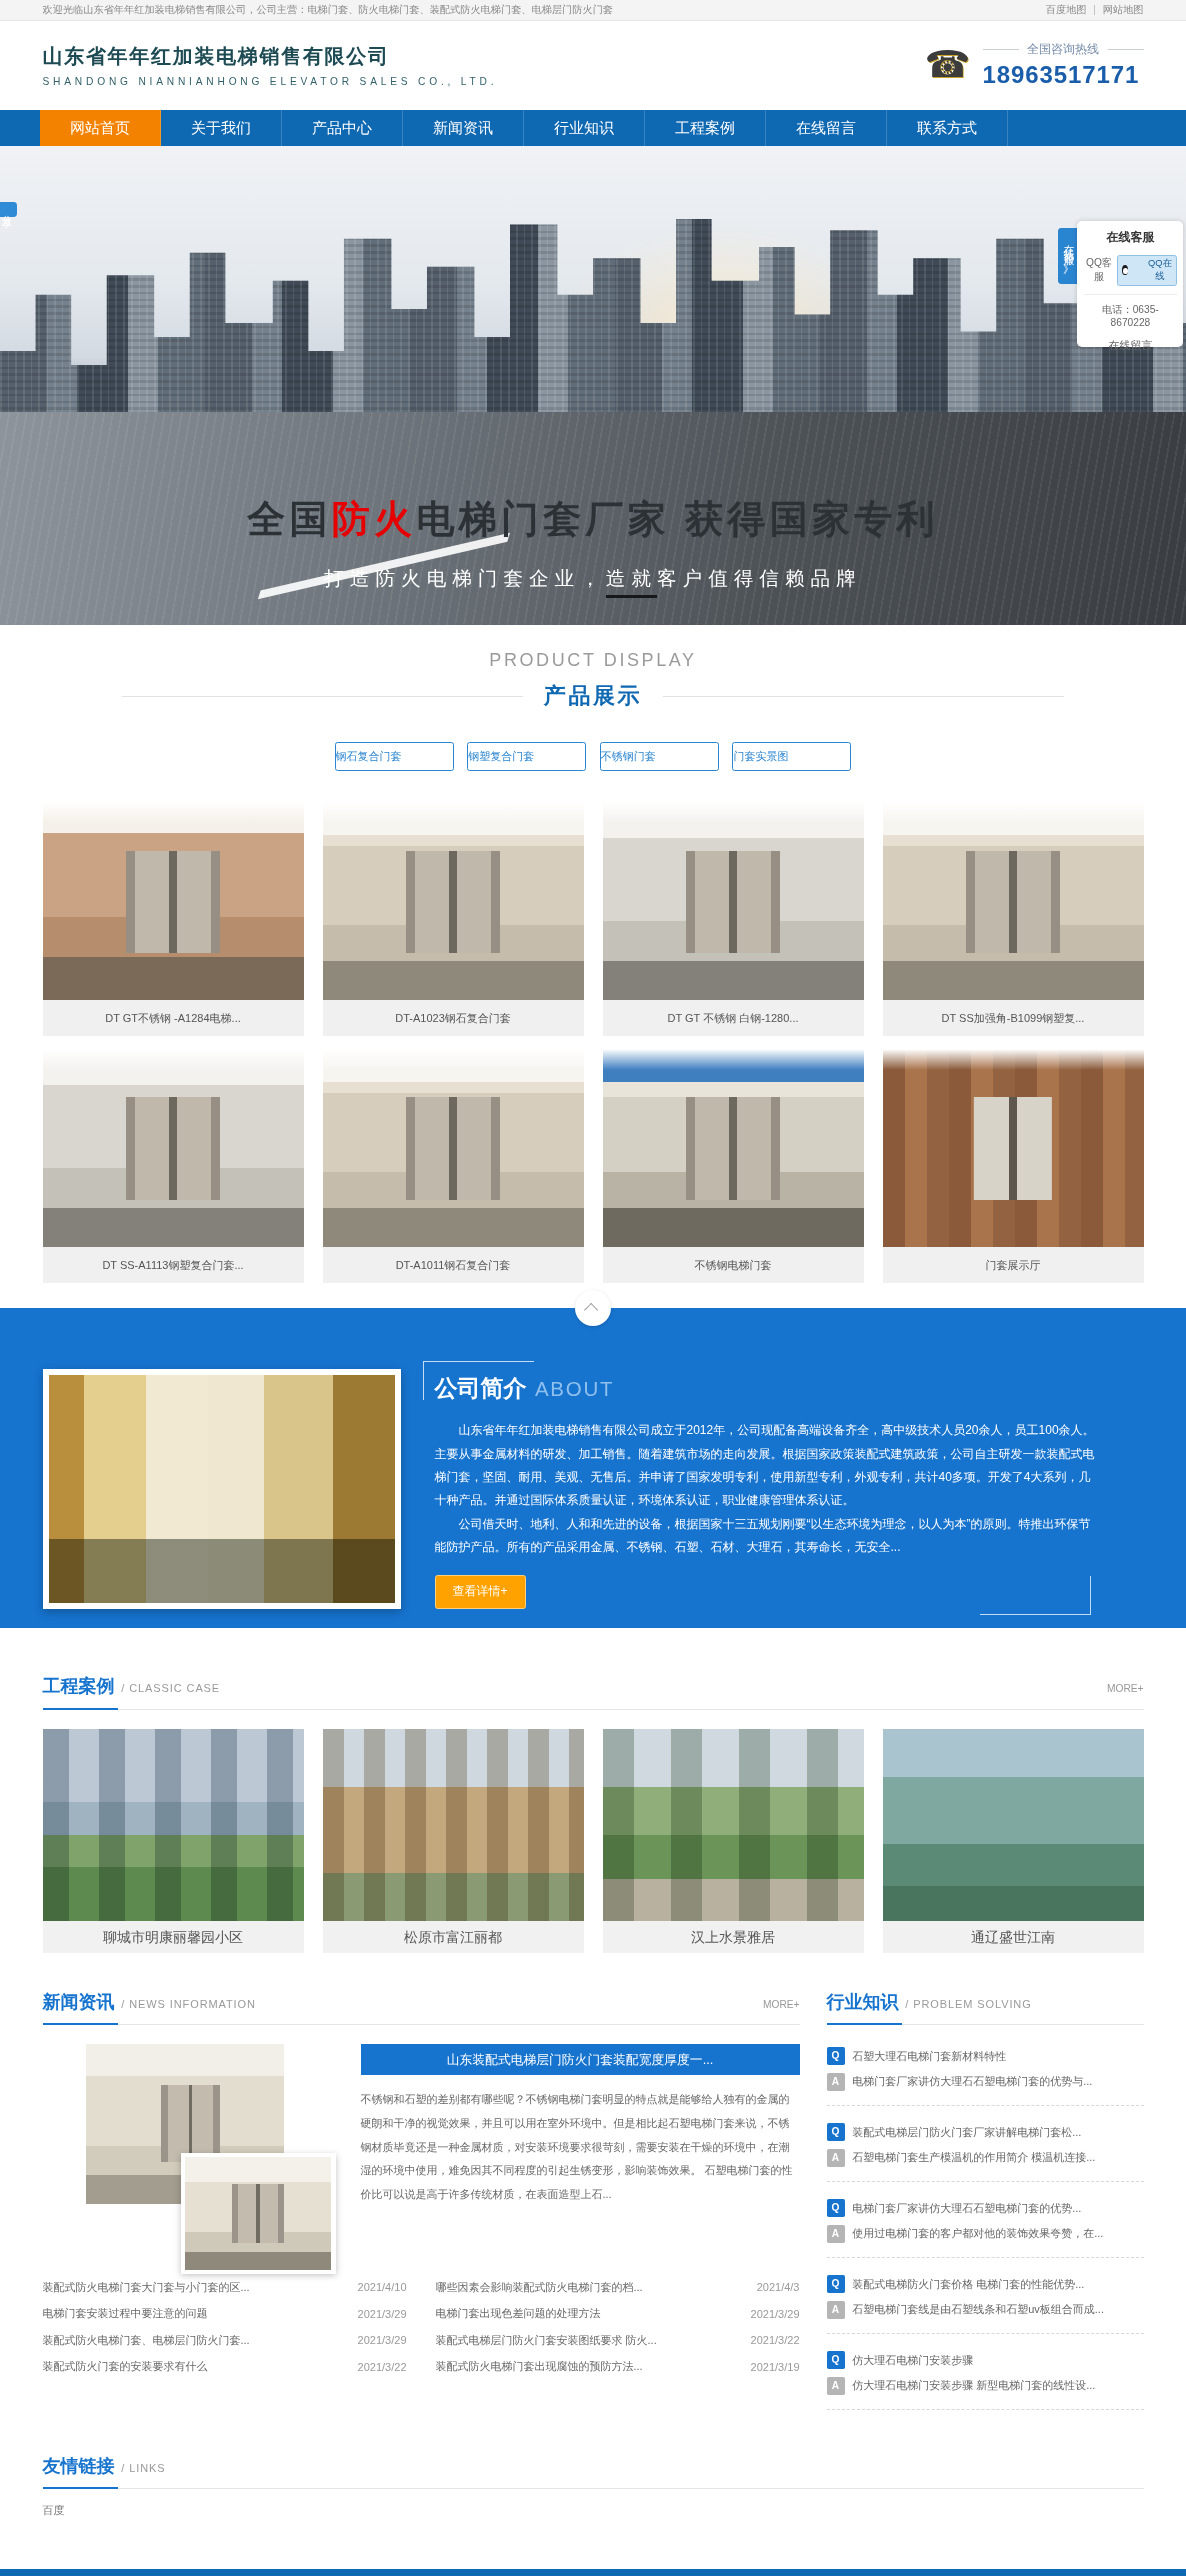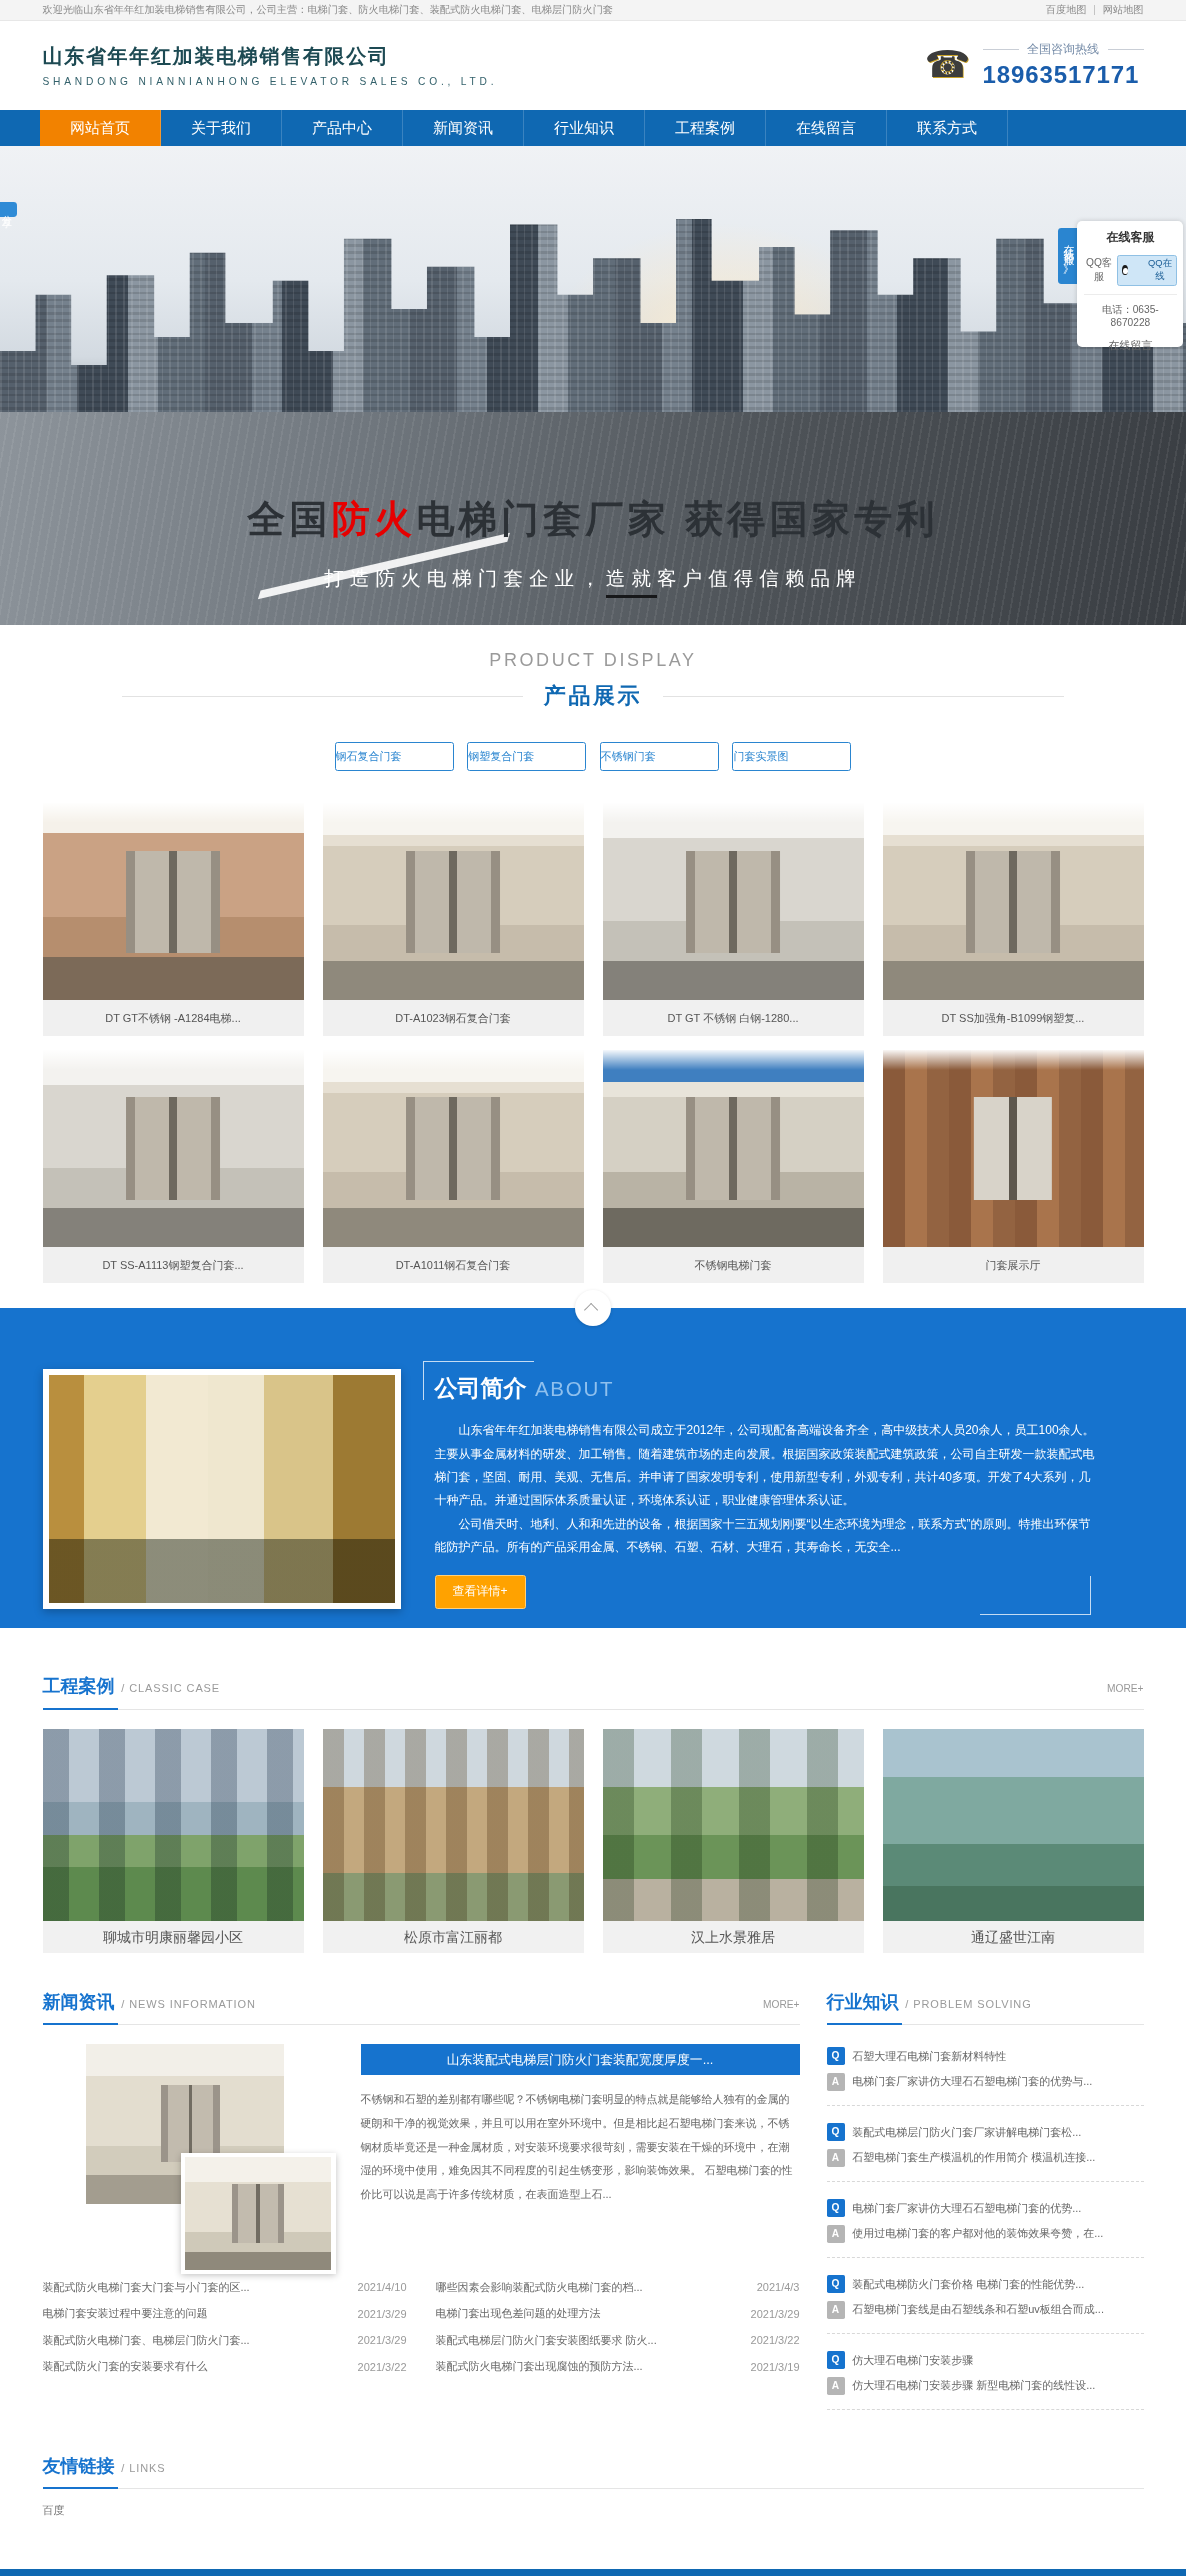--- a/index.html
+++ b/index.html
@@ -339,21 +339,21 @@
     <div class="about-img">
         <div class="inner"></div>
       </div>
     <div class="about-body">
       <span class="corner-tl"></span>
       <span class="corner-br"></span>
       <div class="about-title">
         <span>公司简介</span><span class="en">ABOUT</span>
       </div>
       <div class="about-para">山东省年年红加装电梯销售有限公司成立于2012年，公司现配备高端设备齐全，高中级技术人员20余人，员工100余人。主要从事金属材料的研发、加工销售。随着建筑市场的走向发展。根据国家政策装配式建筑政策，公司自主研发一款装配式电梯门套，坚固、耐用、美观、无售后。并申请了国家发明专利，使用新型专利，外观专利，共计40多项。开发了4大系列，几十种产品。并通过国际体系质量认证，环境体系认证，职业健康管理体系认证。</div>
-      <div class="about-para">公司借天时、地利、人和和先进的设备，根据国家十三五规划刚要“以生态环境为理念，联系方式”的原则。特推出环保节能防护产品。所有的产品采用金属、不锈钢、石塑、石材、大理石，其寿命长，无安全...</div>
+      <div class="about-para">公司借天时、地利、人和和先进的设备，根据国家十三五规划刚要“以生态环境为理念，以人为本”的原则。特推出环保节能防护产品。所有的产品采用金属、不锈钢、石塑、石材、大理石，其寿命长，无安全...</div>
       <span class="about-btn">查看详情+</span>
     </div>
   </div>
 </div>
 
 <div class="cases wrap">
   <div class="sec-head">
     <span>
       <span class="t">工程案例</span><span class="s">/ CLASSIC CASE</span>
     </span>

